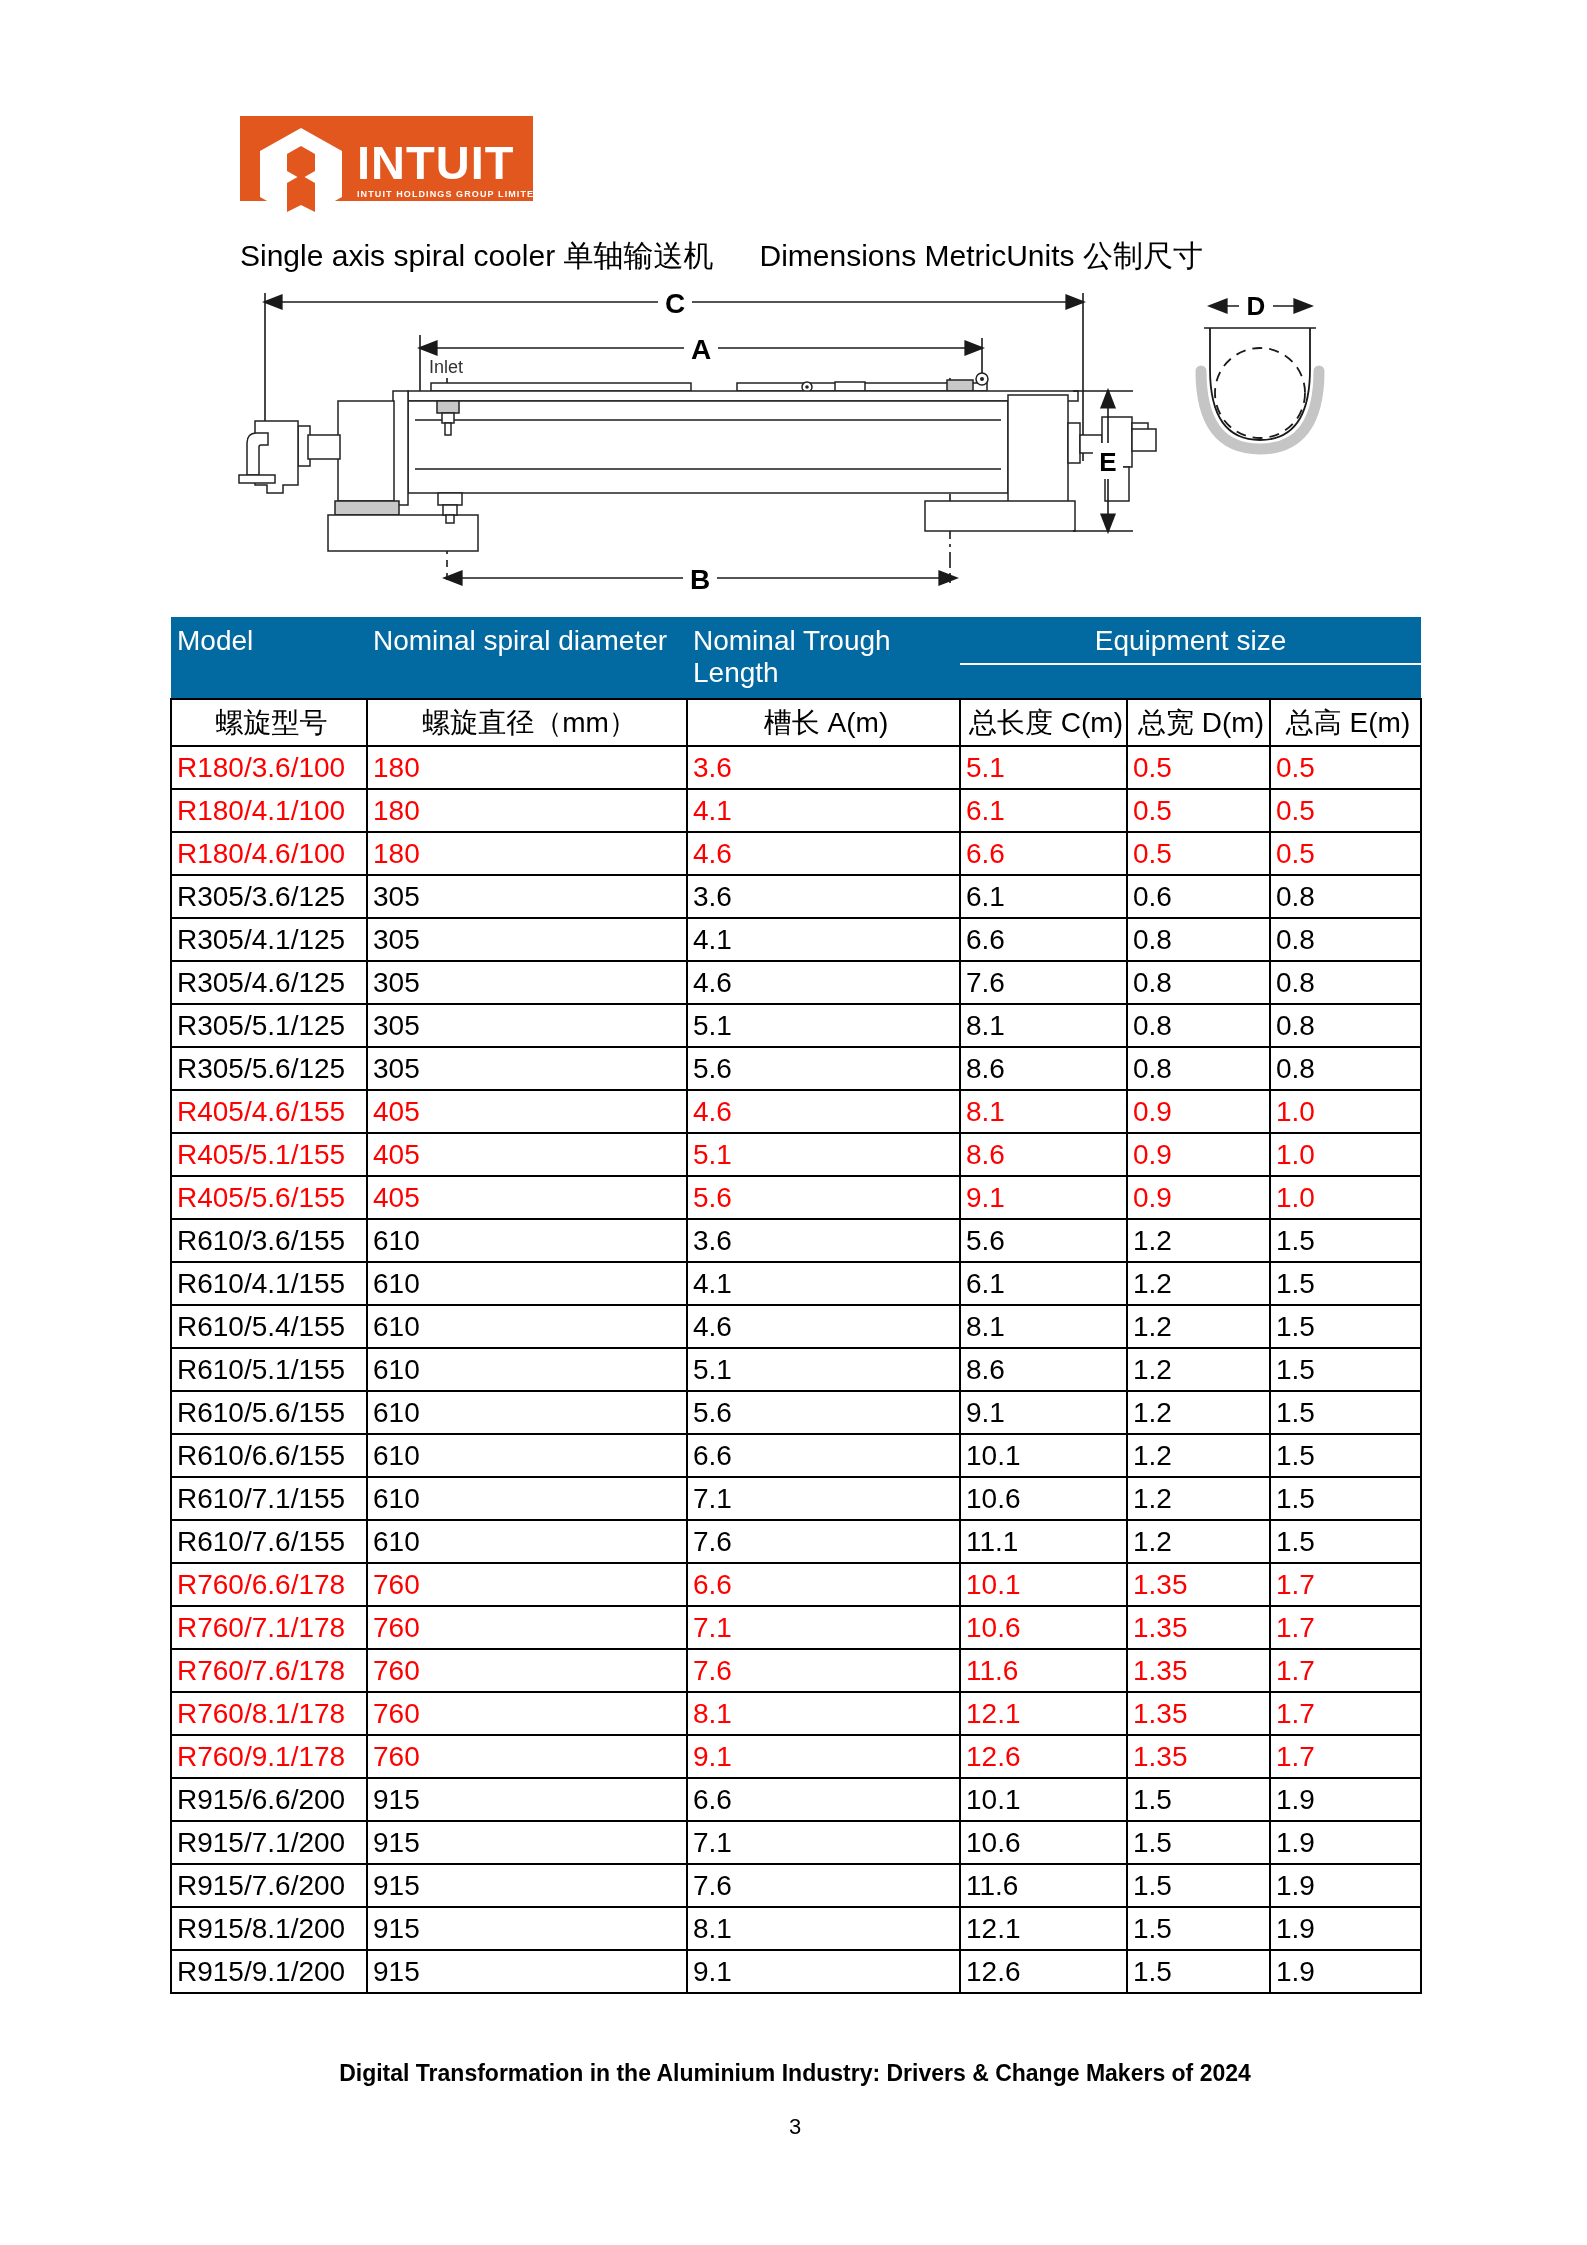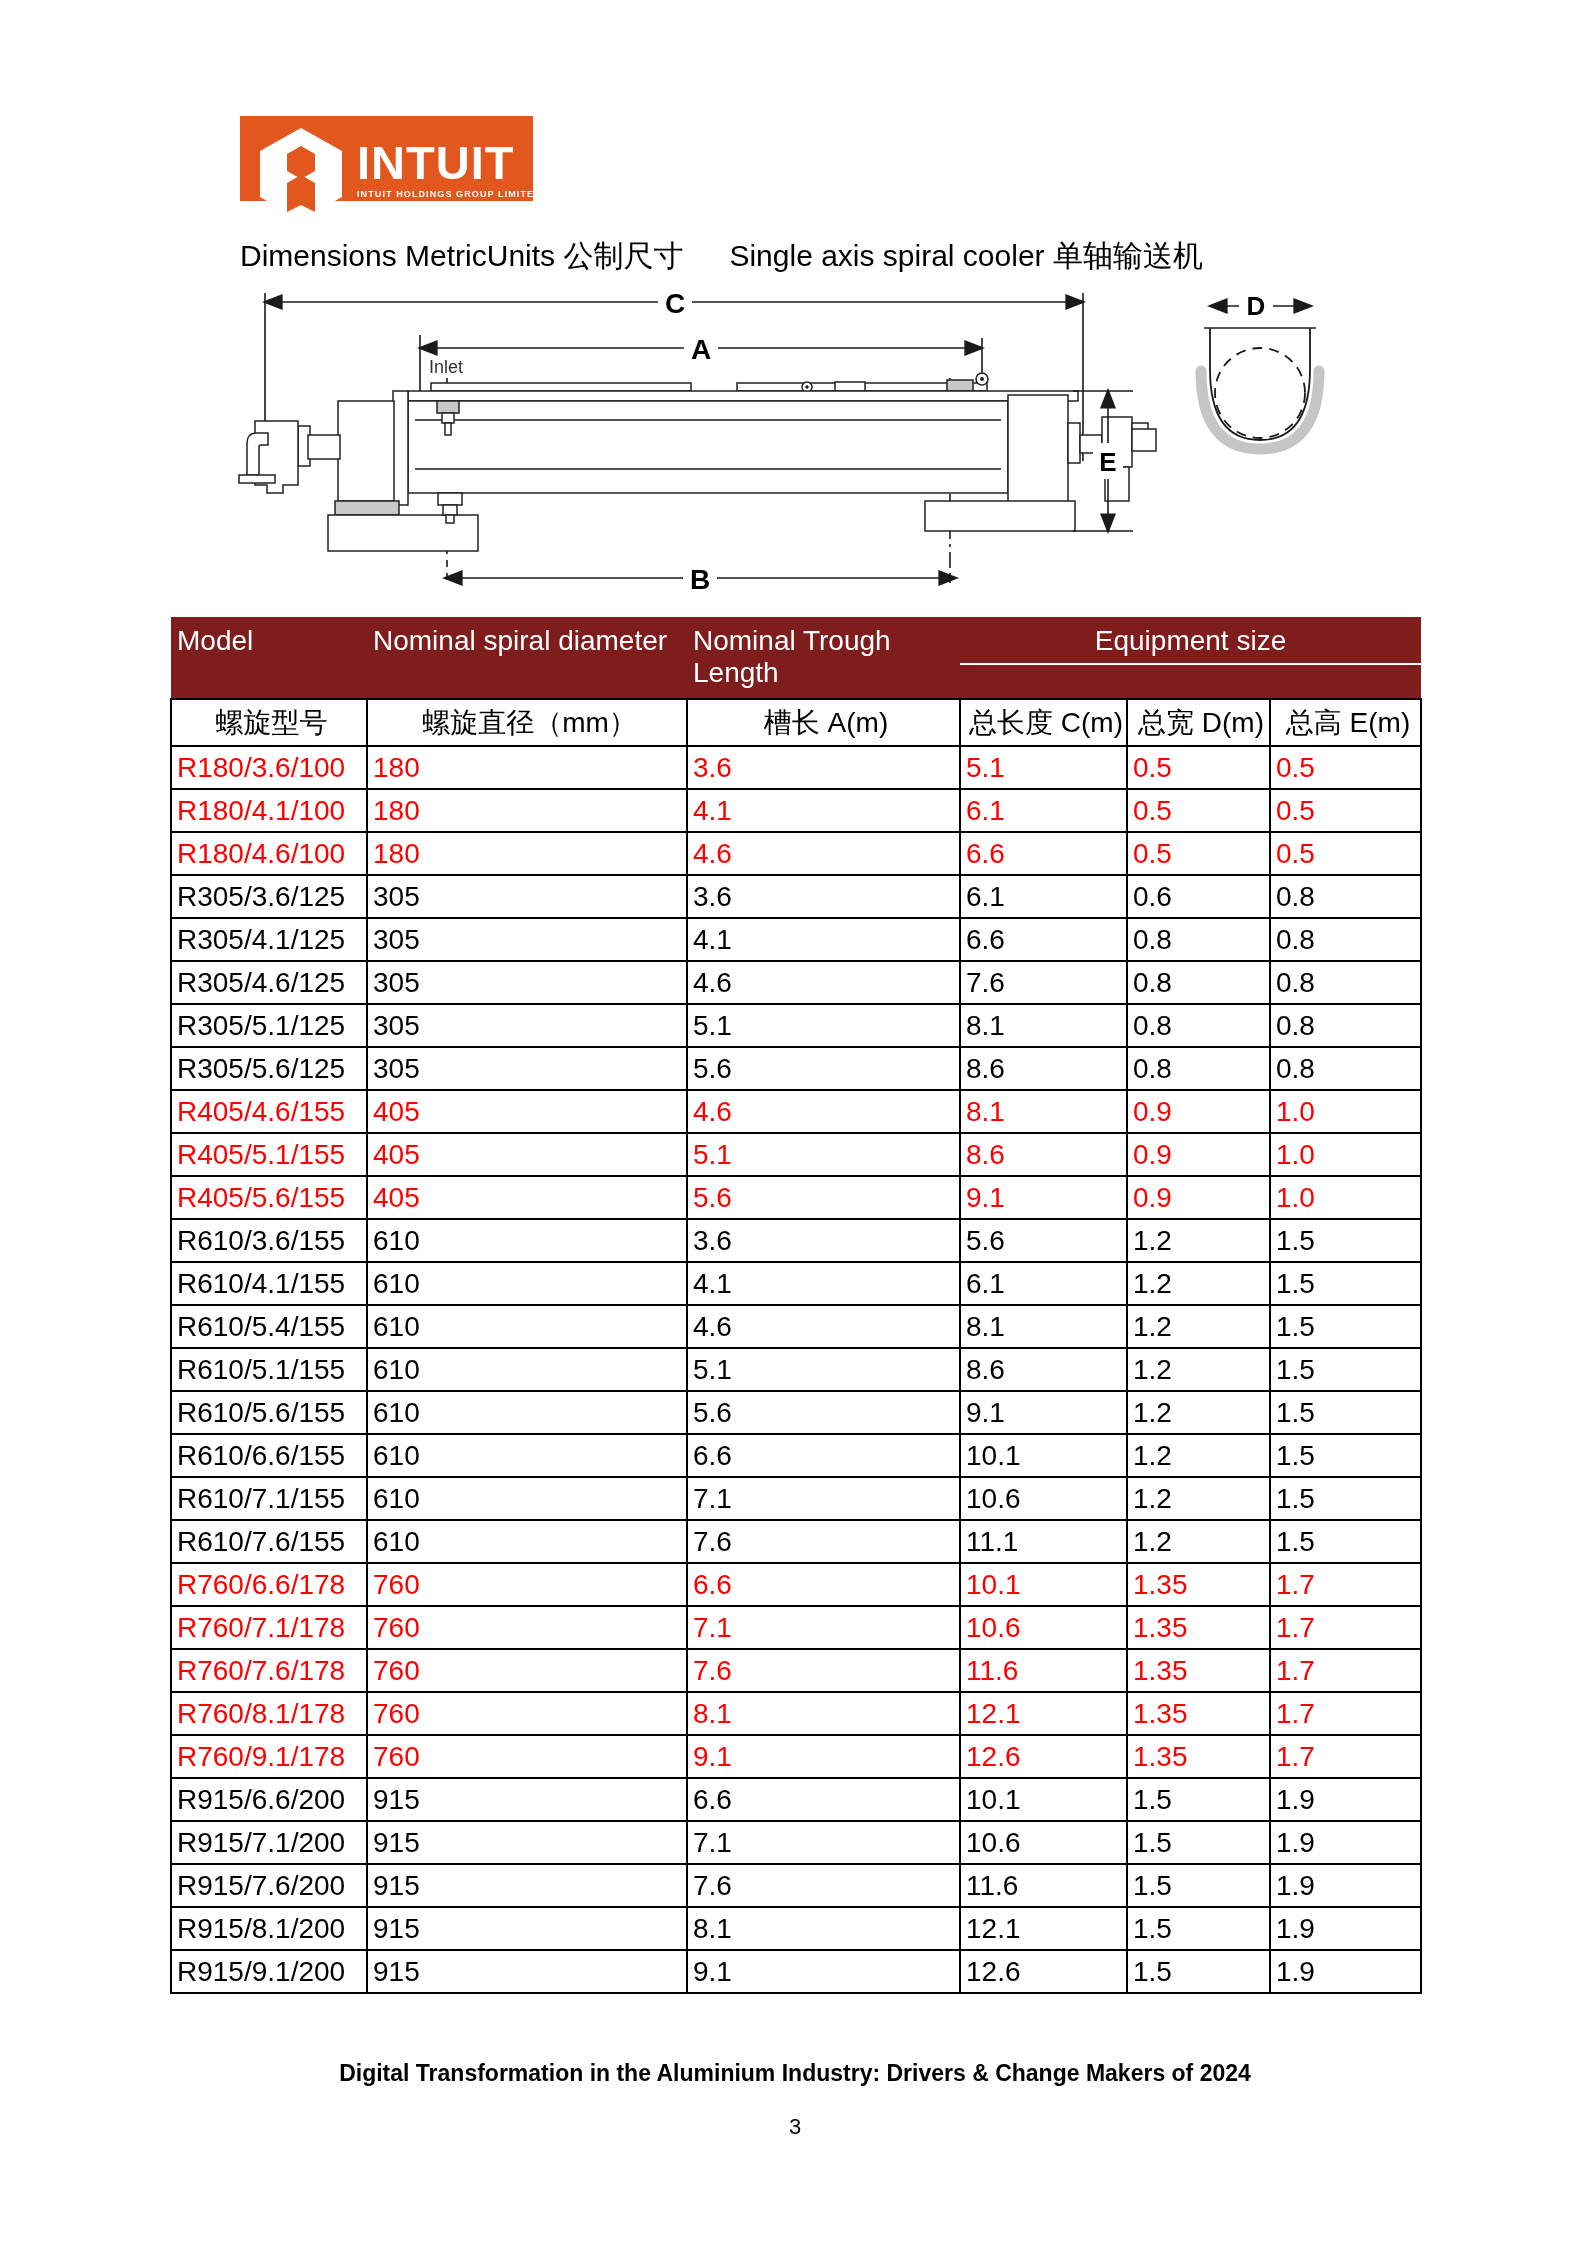--- a/index.html
+++ b/index.html
@@ -29,21 +29,21 @@
   .dimlbl { font-size:28px; font-weight:600; }
   .dimlbl-sm { font-size:26px; font-weight:600; }
   .inletlbl { font-size:18px; fill:#333; }
   .dln { stroke:#1a1a1a; stroke-width:1.6; fill:none; }
   .mk  { stroke:#222; stroke-width:1.5; fill:#fff; }
   .mkg { stroke:#222; stroke-width:1.5; fill:#c8c8c8; }
   
   .spec-table-wrap { position:absolute; left:170px; top:617px; }
   table.spec { border-collapse:collapse; table-layout:fixed; width:1250px; }
   table.spec tr.h1 th {
-    background:#7f1d1d; color:#fff; font-weight:normal; font-size:28px;
+    background:#0369a1; color:#fff; font-weight:normal; font-size:28px;
     text-align:left; vertical-align:top; height:82px; box-sizing:border-box;
     padding:8px 0 0 6px; border:none;
   }
   table.spec tr.h1 th.eq { padding:8px 0 0 0; }
   .eq-wrap { width:100%; text-align:center; padding-bottom:6px; border-bottom:2px solid #fff; box-sizing:border-box; }
   table.spec tr.h2 th {
     background:#fff; color:#000; font-weight:normal; font-size:28px;
     text-align:center; height:47px; box-sizing:border-box; padding:0 0 0 5px;
     border:2px solid #000; vertical-align:middle;
   }
@@ -73,22 +73,22 @@
       <polygon points="48,20 62,28 62,45 48,53 34,45 34,28" fill="var(--brand-orange)"></polygon>
       <polygon points="34,57 48,49 62,57 62,86 48,79 34,86" fill="var(--brand-orange)"></polygon>
     </svg>
     <div class="logo-textblock">
       <div class="logo-brand">INTUIT</div>
       <div class="logo-sub">INTUIT HOLDINGS GROUP LIMITED</div>
     </div>
   </div>
 
   <div class="title-row">
+    <span>Single axis spiral cooler 单轴输送机</span>
     <span>Dimensions MetricUnits 公制尺寸</span>
-    <span>Single axis spiral cooler 单轴输送机</span>
   </div>
 
   <svg class="diagram" width="1110" height="332" viewBox="0 0 1110 332">
     <defs>
       <marker id="ah" markerWidth="13" markerHeight="10" refX="11" refY="5" orient="auto-start-reverse">
         <path d="M0,0 L13,5 L0,10 z" fill="#1a1a1a"></path>
       </marker>
     </defs>
 
     <line class="dln" x1="30" y1="10" x2="30" y2="152"></line>

